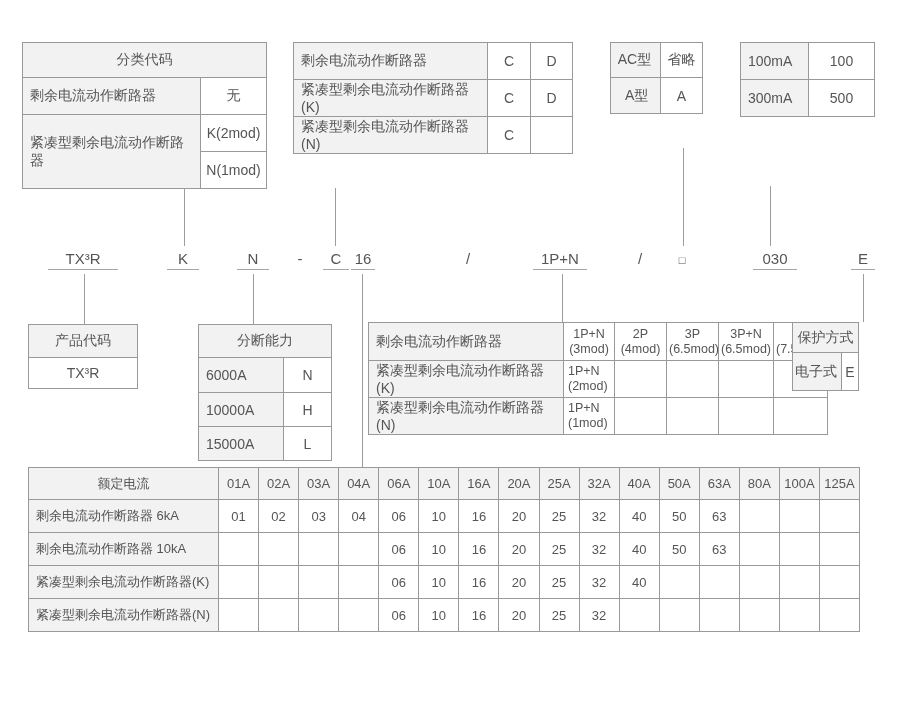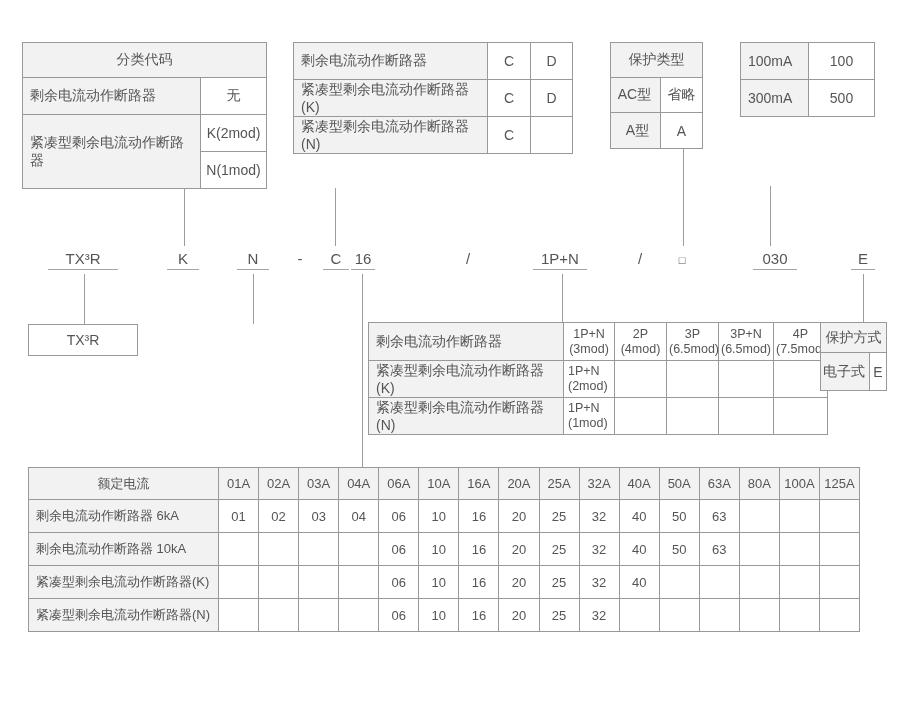--- a/index.html
+++ b/index.html
@@ -69,29 +69,26 @@
     </tr>
   </tbody>
     </table>
 
   <table class="tbl" style="left:610px;top:42px;width:93px">
     <colgroup>
         <col style="width:50px">
         <col>
       </colgroup>
     <tbody>
-        <tr style="height:35px">
-          <td colspan="2" class="hdr">保护类型</td>
-        </tr>
     <tr style="height:35px">
       <td class="lbl" style="text-align:center;padding-left:2px">AC型</td>
       <td class="val">省略</td>
     </tr>
     <tr style="height:36px">
-      <td class="lbl" style="text-align:center;padding-left:8px">A型</td>
+      <td class="lbl" style="padding-left:14px">A型</td>
       <td class="val">A</td>
     </tr>
   </tbody>
     </table>
 
   <table class="tbl" style="left:740px;top:42px;width:135px">
     <colgroup>
         <col style="width:68px">
         <col>
       </colgroup>
@@ -125,26 +122,52 @@
   <div class="vline" style="left:683px;top:148px;height:98px"></div>
   <div class="vline" style="left:770px;top:186px;height:60px"></div>
   <div class="vline" style="left:84px;top:274px;height:50px"></div>
   <div class="vline" style="left:253px;top:274px;height:50px"></div>
   <div class="vline" style="left:362px;top:274px;height:193px"></div>
   <div class="vline" style="left:562px;top:274px;height:48px"></div>
   <div class="vline" style="left:863px;top:274px;height:48px"></div>
 
   <table class="tbl" style="left:28px;top:324px;width:110px">
     <tbody>
+        <tr style="height:33px">
+          <td class="hdr">产品代码</td>
+        </tr>
     <tr style="height:31px">
           <td class="val">TX³R</td>
         </tr>
   </tbody>
     </table>
 
+  <table class="tbl" style="left:198px;top:324px;width:134px">
+    <colgroup>
+        <col style="width:85px">
+        <col>
+      </colgroup>
+    <tbody>
+        <tr style="height:33px">
+          <td colspan="2" class="hdr">分断能力</td>
+        </tr>
+    <tr style="height:35px">
+      <td class="lbl">6000A</td>
+      <td class="val">N</td>
+    </tr>
+    <tr style="height:34px">
+      <td class="lbl">10000A</td>
+      <td class="val">H</td>
+    </tr>
+    <tr style="height:34px">
+      <td class="lbl">15000A</td>
+      <td class="val">L</td>
+    </tr>
+  </tbody>
+    </table>
 
   <table class="tbl" style="left:368px;top:322px;width:460px">
     <colgroup>
         <col style="width:195px">
         <col style="width:51px">
         <col style="width:52px">
         <col style="width:52px">
         <col style="width:55px">
         <col>
       </colgroup>
@@ -176,21 +199,21 @@
       <td class="val pre" style="text-align:left;padding-left:4px">1P+N
 (1mod)</td>
       <td class="val pre"></td>
       <td class="val pre"></td>
       <td class="val pre"></td>
       <td class="val pre"></td>
     </tr>
   </tbody>
     </table>
 
-  <table class="tbl" style="left:820px;top:322px;width:67px">
+  <table class="tbl" style="left:792px;top:322px;width:67px">
     <colgroup>
         <col style="width:49px">
         <col>
       </colgroup>
     <tbody>
         <tr style="height:30px">
           <td colspan="2" class="hdr" style="padding:1px 0">保护方式</td>
         </tr>
     <tr style="height:38px">
       <td class="lbl" style="padding-left:2px;text-align:center">电子式</td>

